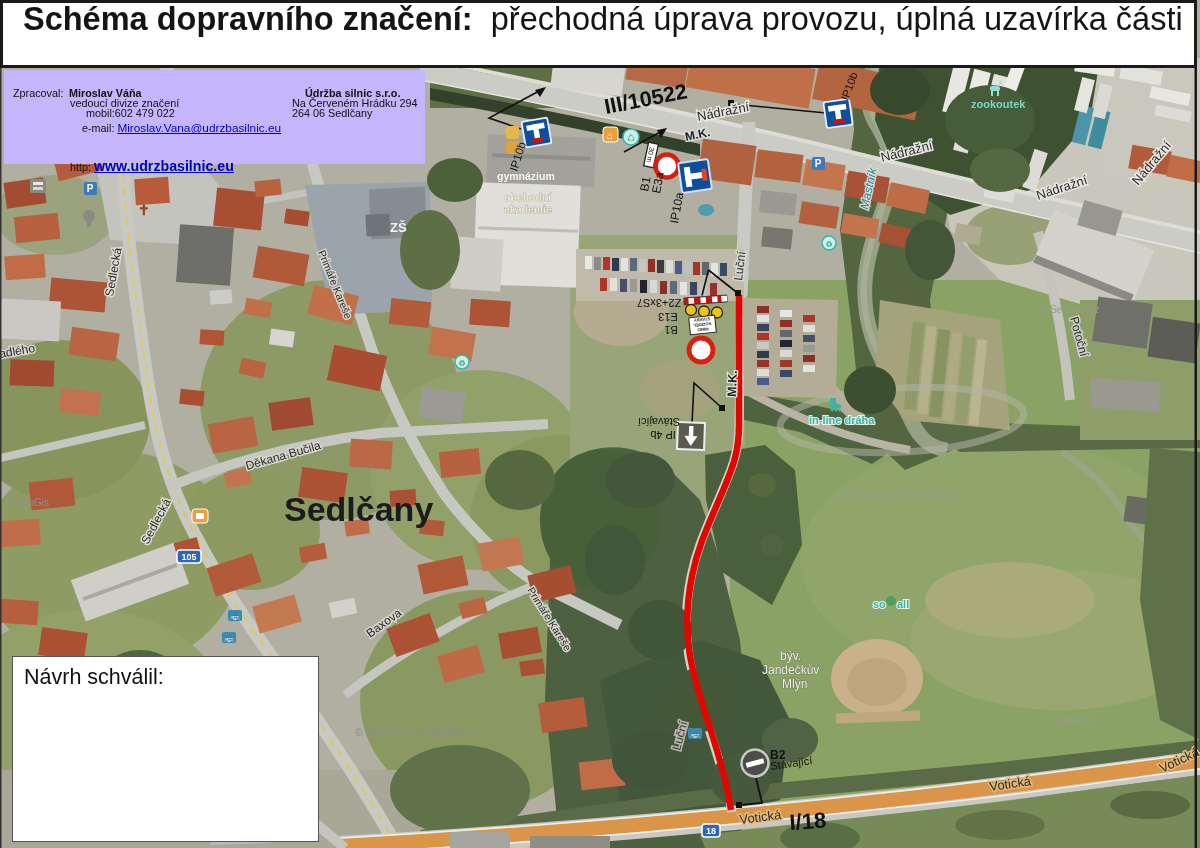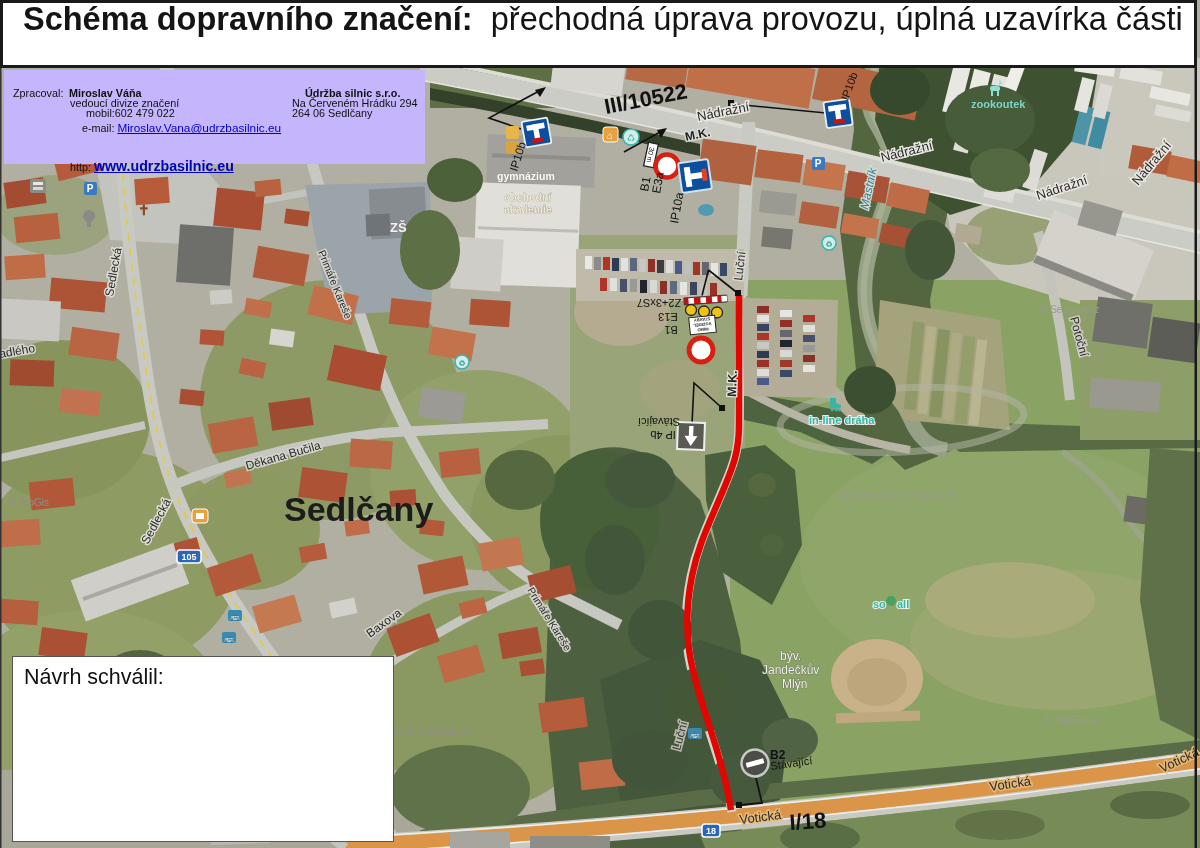--- a/index.html
+++ b/index.html
@@ -5,21 +5,21 @@
 * { margin:0; padding:0; box-sizing:border-box; }
 html,body { width:1200px; height:848px; overflow:hidden; font-family:"Liberation Sans",sans-serif; background:#fff; }
 #page { position:relative; width:1200px; height:848px; }
 #mapsvg { position:absolute; left:0; top:0; }
 .hdr { position:absolute; left:0; top:0; width:1197px; height:68px; background:#fff; border:3px solid #1a1a1a; z-index:10; }
 .hdr .l1 { position:absolute; left:20px; top:-2px; font-size:32.5px; color:#141414; white-space:nowrap; }
 .hdr .l2 { position:absolute; left:9px; top:29px; font-size:33.2px; color:#141414; white-space:nowrap; }
 .infobox { position:absolute; left:4px; top:70px; width:421px; height:94px; background:#c4b5fd; z-index:9; font-size:10.8px; color:#111; }
 .infobox div { position:absolute; white-space:nowrap; }
 .infobox a { color:#0000c8; text-decoration:underline; }
-.approve { position:absolute; left:12px; top:656px; width:382px; height:186px; background:#fff; border:1px solid #555; z-index:9; }
+.approve { position:absolute; left:12px; top:656px; width:307px; height:186px; background:#fff; border:1px solid #555; z-index:9; }
 .approve .t1 { position:absolute; left:11px; top:8px; font-size:21.5px; color:#111; }
 .approve .sig { position:absolute; left:83.5px; top:80px; font-size:8.6px; line-height:9.6px; color:#111; }
 </style>
 </head>
 <body>
 <div id="page">
 
 <svg id="mapsvg" width="1200" height="848" viewBox="0 0 1200 848">
 
   <rect x="0" y="0" width="1200" height="848" fill="#b0afa1"></rect>

